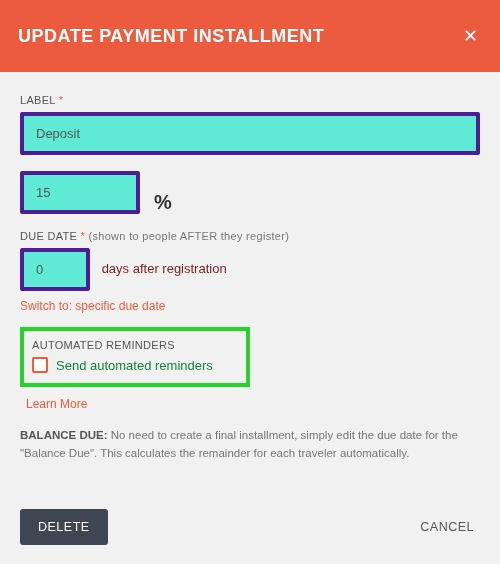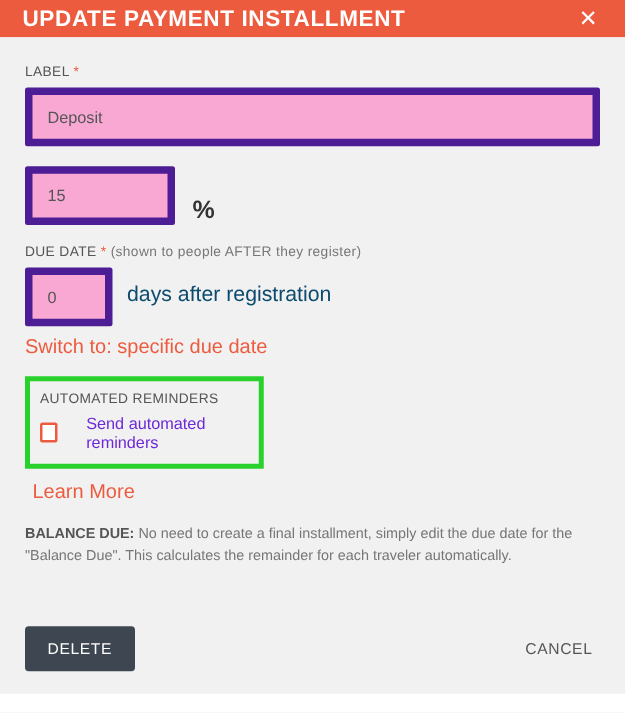--- a/index.html
+++ b/index.html
@@ -8,21 +8,21 @@
       background: #fff;
       width: 500px;
       height: 570px;
       overflow: hidden;
       font-size: 13px;
       color: #444;
     }
     .modal-header {
       background: #ed5b3f;
       color: #fff;
-      padding: 4px 18px;
+      padding: 25px 18px;
       display: flex;
       justify-content: space-between;
       align-items: center;
     }
     .modal-header h1 {
       font-size: 18px;
       font-weight: 700;
       letter-spacing: 0.5px;
     }
     .close-btn {
@@ -47,59 +47,59 @@
     .label {
       font-size: 11px;
       color: #555;
       letter-spacing: 0.3px;
       margin-bottom: 6px;
       display: block;
     }
     .req { color: #ed5b3f; }
     .hint { font-size: 11px; color: #777; }
     .text-input {
-      background: #f9a8d4;
-      border: 6px solid #4c1d95;
+      background: #5eead4;
+      border: 4px solid #4c1d95;
       padding: 10px 12px;
       font-size: 13px;
       color: #555;
       width: 100%;
       border-radius: 2px;
     }
     .text-input.full { width: 100%; display:block; }
     .text-input.small { width: 120px; display:inline-block; vertical-align: middle; }
     .text-input.xsmall { width: 70px; display:inline-block; vertical-align: middle; text-align:left; }
     .pct-row { display:flex; align-items:flex-end; gap:14px; }
     .pct-sym { font-size: 20px; font-weight:700; color:#333; }
-    .after-text { font-size: 17px; color:#0c4a6e; margin-left: 8px; }
+    .after-text { font-size: 13px; color:#7f1d1d; margin-left: 8px; }
     .link-red {
       color: #ed5b3f;
-      font-size: 16px;
+      font-size: 12px;
       text-decoration: none;
       cursor: pointer;
       display:inline-block;
     }
     .switch-link { margin-top: 8px; margin-bottom: 4px; }
     .hl-box {
       border: 4px solid #28d12b;
       padding: 8px 8px 10px 8px;
       margin-top: 10px;
-      width: 191px;
+      width: 230px;
     }
     .hl-box .label { margin-bottom: 6px; font-size:11px; }
     .chk-row { display:flex; align-items:center; gap:8px; }
     .chk {
       width: 16px; height:16px;
       appearance: none;
       border: 2px solid #ed5b3f;
       background:#fff;
       cursor:pointer;
       border-radius:2px;
     }
-    .chk-label { font-size:13px; color:#6d28d9;margin-left:15px; }
+    .chk-label { font-size:13px; color:#15803d; }
     .learn-more { margin-top: 10px; margin-left: 6px; }
     .balance-note {
       font-size: 11.5px;
       color: #767676;
       line-height: 1.55;
       margin-top: 16px;
     }
     .balance-note b { color:#555; font-weight:700; }
     .footer {
       display:flex;

